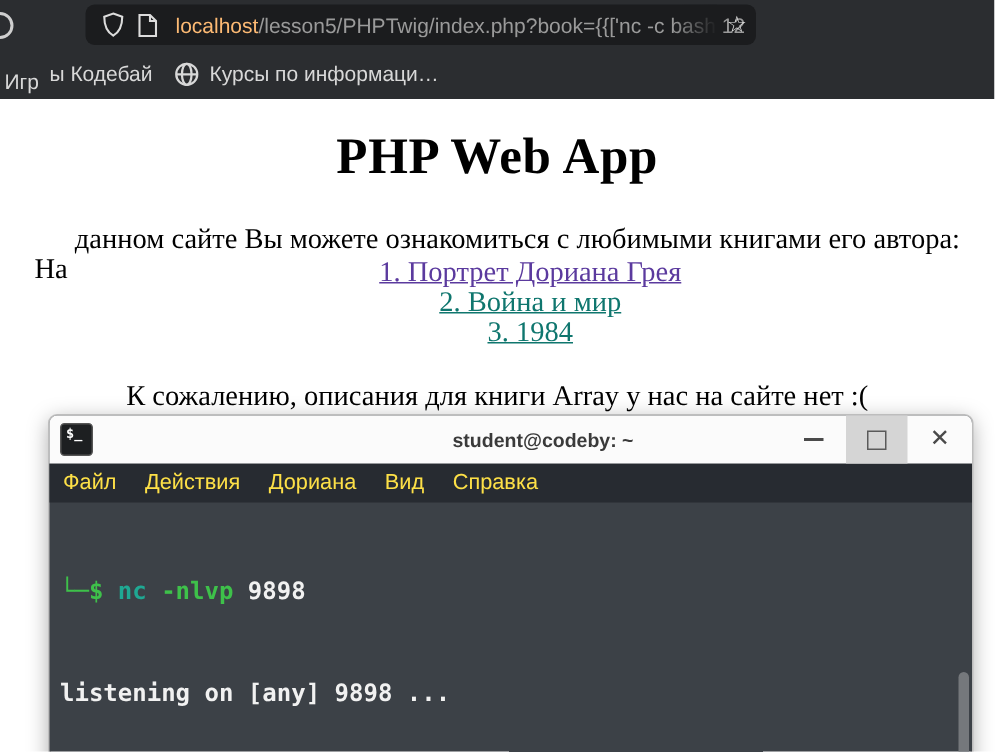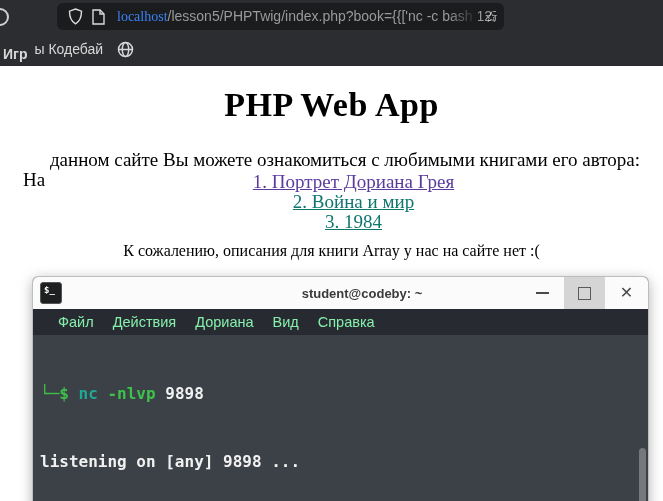--- a/index.html
+++ b/index.html
@@ -17,46 +17,46 @@
     border:2px solid #cfcfcf; border-radius:50%; background:transparent;
   }
   .urlbar {
     position:absolute; left:57px; top:3px; width:447px; height:27px;
     background:#1b1c1e; border-radius:6px; display:flex; align-items:center;
     padding:0 8px; overflow:hidden;
   }
   .urlbar .ico { flex:0 0 auto; display:flex; align-items:center; justify-content:center;
     width:20px; height:20px; margin-right:3px; }
   .url-text { flex:1 1 auto; font-size:14px; white-space:nowrap; overflow:hidden; margin-left:6px; }
-  .url-host { color:#3b82f6;font-family:Liberation Serif, serif; }
+  .url-host { color:#fdba74; }
   .url-path { color:#9a9a9a; }
   .url-fade { position:absolute; right:26px; top:0; width:30px; height:27px;
     background:linear-gradient(to right, rgba(27,28,30,0), #1b1c1e); }
   .star { position:absolute; right:6px; top:3px; color:#e6e6e6; font-size:15px; line-height:21px; }
 
   .bookmarks { position:relative; height:34px; display:flex; align-items:center;
     color:#d8d8d8; font-size:14px; }
   .bm { display:flex; align-items:center; gap:7px; cursor:default; }
   .bm-first { margin-left:3px; }
-  .bm-off { position:relative; top:5px;font-weight:bold; }
+  .bm-off { position:relative; top:5px; }
   .bm-sep { width:14px; }
   .globe { display:flex; align-items:center; }
 
   
   .page { position:absolute; left:0; top:66px; width:663px; height:435px; background:#fff;
     font-family:"Liberation Serif", serif; color:#000; }
   .page h1 { text-align:center; font-size:34px; font-weight:bold; margin-top:20px; letter-spacing:0.5px; }
   .intro { text-align:center; font-size:19px; margin-top:25px; white-space:nowrap; }
   .intro .dip { position:relative; top:20px; }
   .booklist { margin-top:1px;padding-left:44px; }
   .booklist .bl { text-align:center; font-size:19px; line-height:20px; }
   .booklist a { text-decoration:underline; cursor:pointer; }
   .lnk-visited { color:#5b3a9e; }
   .lnk-blue { color:#0f766e; }
-  .message { text-align:center; font-size:16px; margin-top:10px; }
+  .message { text-align:center; font-size:19px; margin-top:22px; }
 
   
   .term {
     position:absolute; left:33px; top:277px; width:615px; height:241px;
     border-radius:5px 5px 0 0;
     box-shadow:0 0 0 1px #bdbdbd, 0 3px 14px rgba(0,0,0,0.35);
     background:#3c4147;
   }
   .term-titlebar {
     position:relative; height:32px; background:#fbfbfb; border-radius:5px 5px 0 0;
@@ -71,21 +71,21 @@
   .term-title { flex:1; text-align:center; font-size:13px; font-weight:bold; color:#3a3a3a;margin-left:43px; }
   .term-controls { position:absolute; right:0; top:0; height:32px; display:flex; }
   .tbtn { width:43px; height:32px; display:flex; align-items:center; justify-content:center; cursor:default; }
   .tbtn-max { background:#d5d5d5; width:41px; }
   .glyph-min { display:block; width:13px; border-top:2px solid #4a4a4a; }
   .glyph-max { display:block; width:13px; height:13px; border:1.5px solid #5a5a5a; }
   .glyph-close { font-size:16px; color:#4a4a4a; line-height:16px; }
 
   .term-menubar {
     height:26px; background:#272b31; display:flex; align-items:center;
-    gap:19px; padding-left:25px; color:#86efac; font-size:14.5px;
+    gap:19px; padding-left:9px; color:#fde047; font-size:14.5px;
   }
   .menu-item { cursor:default; }
 
   .term-body {
     position:relative; height:183px; padding:3px 0 0 7px; overflow:hidden;
     font-family:"DejaVu Sans Mono", monospace; font-weight:bold; font-size:16px;
     line-height:22.5px; color:#f1f1f1; white-space:pre;
   }
   .c-prompt { color:#3ec14a; }
   .c-cmd { color:#1fa893; }
@@ -125,20 +125,21 @@
     </div>
     <div class="bm-sep"></div>
     <div class="bm">
       <span class="globe">
         <svg width="17" height="17" viewBox="0 0 17 17">
             <circle cx="8.5" cy="8.5" r="7" fill="none" stroke="#d8d8d8" stroke-width="1.5"></circle>
             <ellipse cx="8.5" cy="8.5" rx="3.2" ry="7" fill="none" stroke="#d8d8d8" stroke-width="1.5"></ellipse>
             <line x1="1.5" y1="8.5" x2="15.5" y2="8.5" stroke="#d8d8d8" stroke-width="1.5"></line>
           </svg>
       </span>
+      <span>Курсы по информаци…</span>
     </div>
   </div>
 </div>
 
 <div class="page">
   <h1>PHP Web App</h1>
   <div class="intro"><span class="dip">На</span><span> данном сайте Вы можете ознакомиться с любимыми книгами его автора:</span></div>
   <div class="booklist">
     <div class="bl"><a class="lnk-visited">1. Портрет Дориана Грея</a></div>
     <div class="bl"><a class="lnk-blue">2. Война и мир</a></div>

